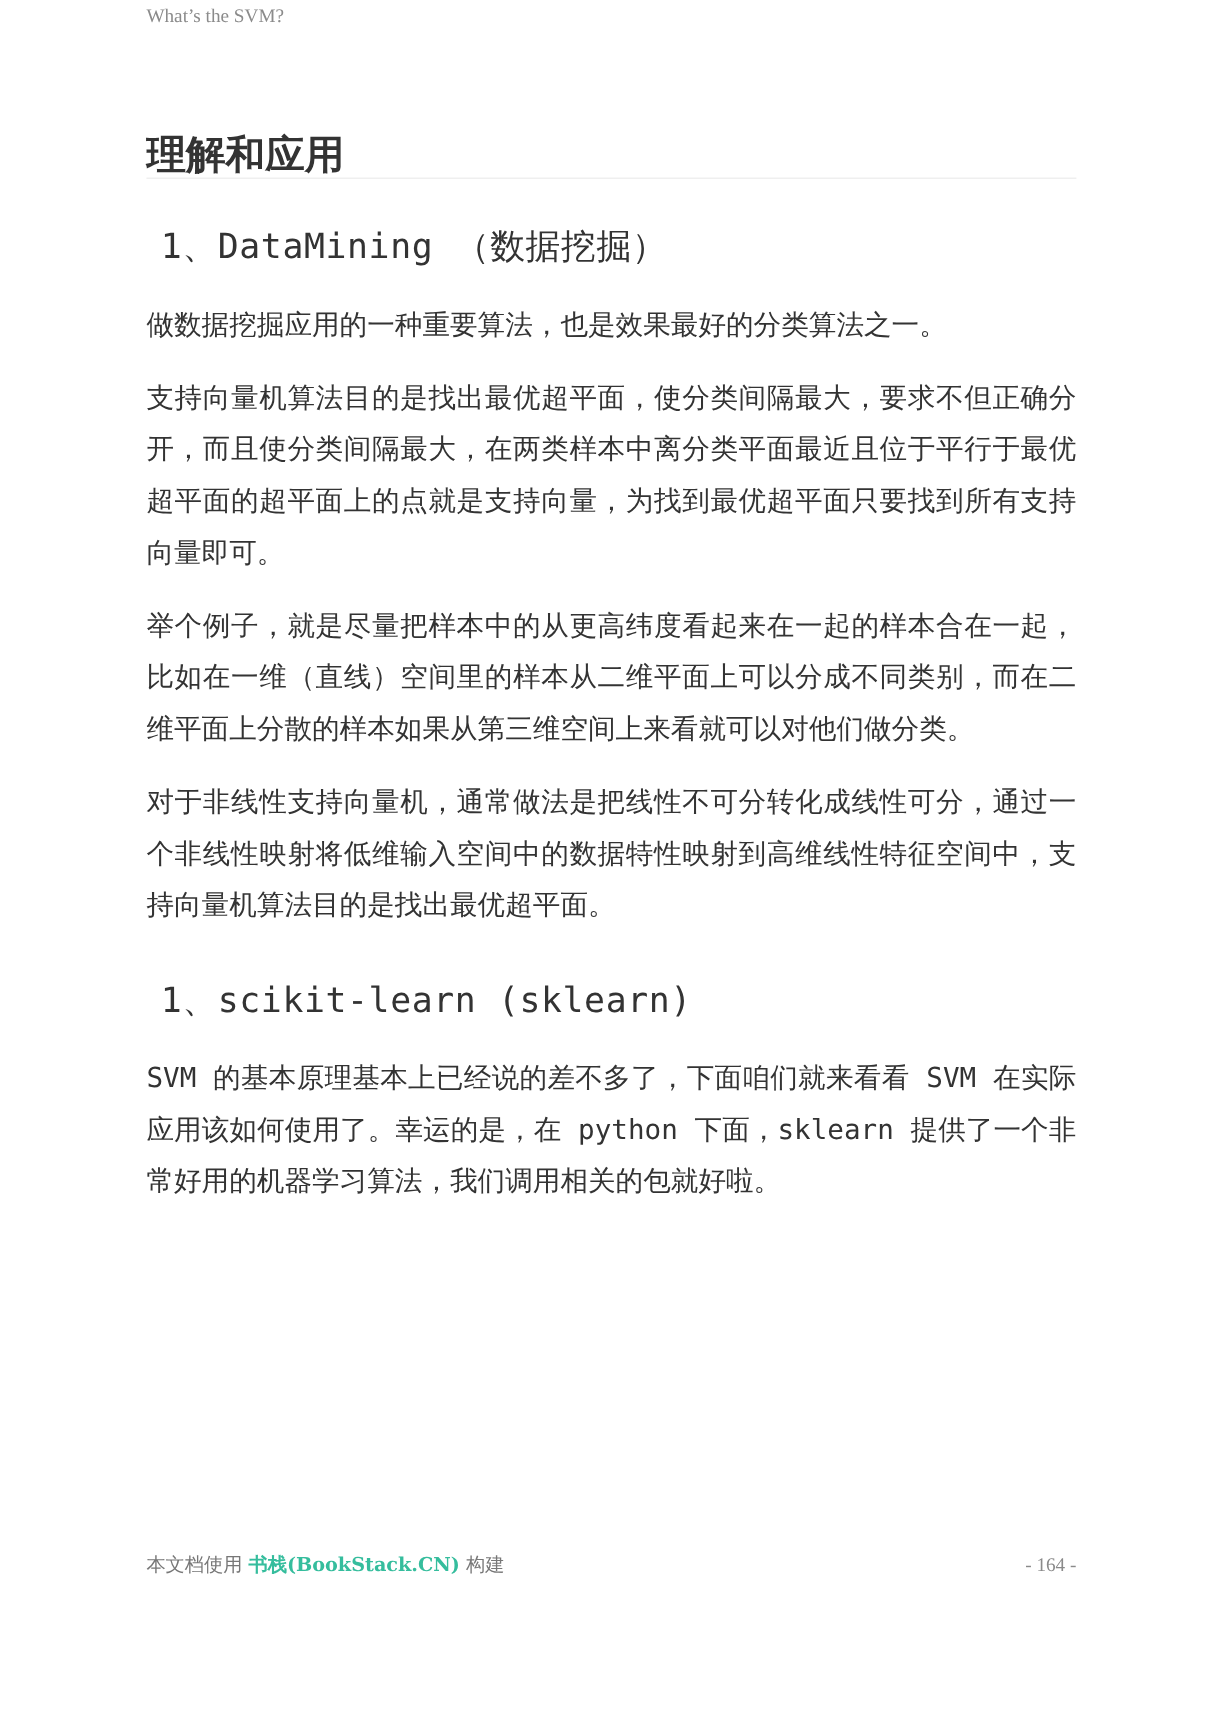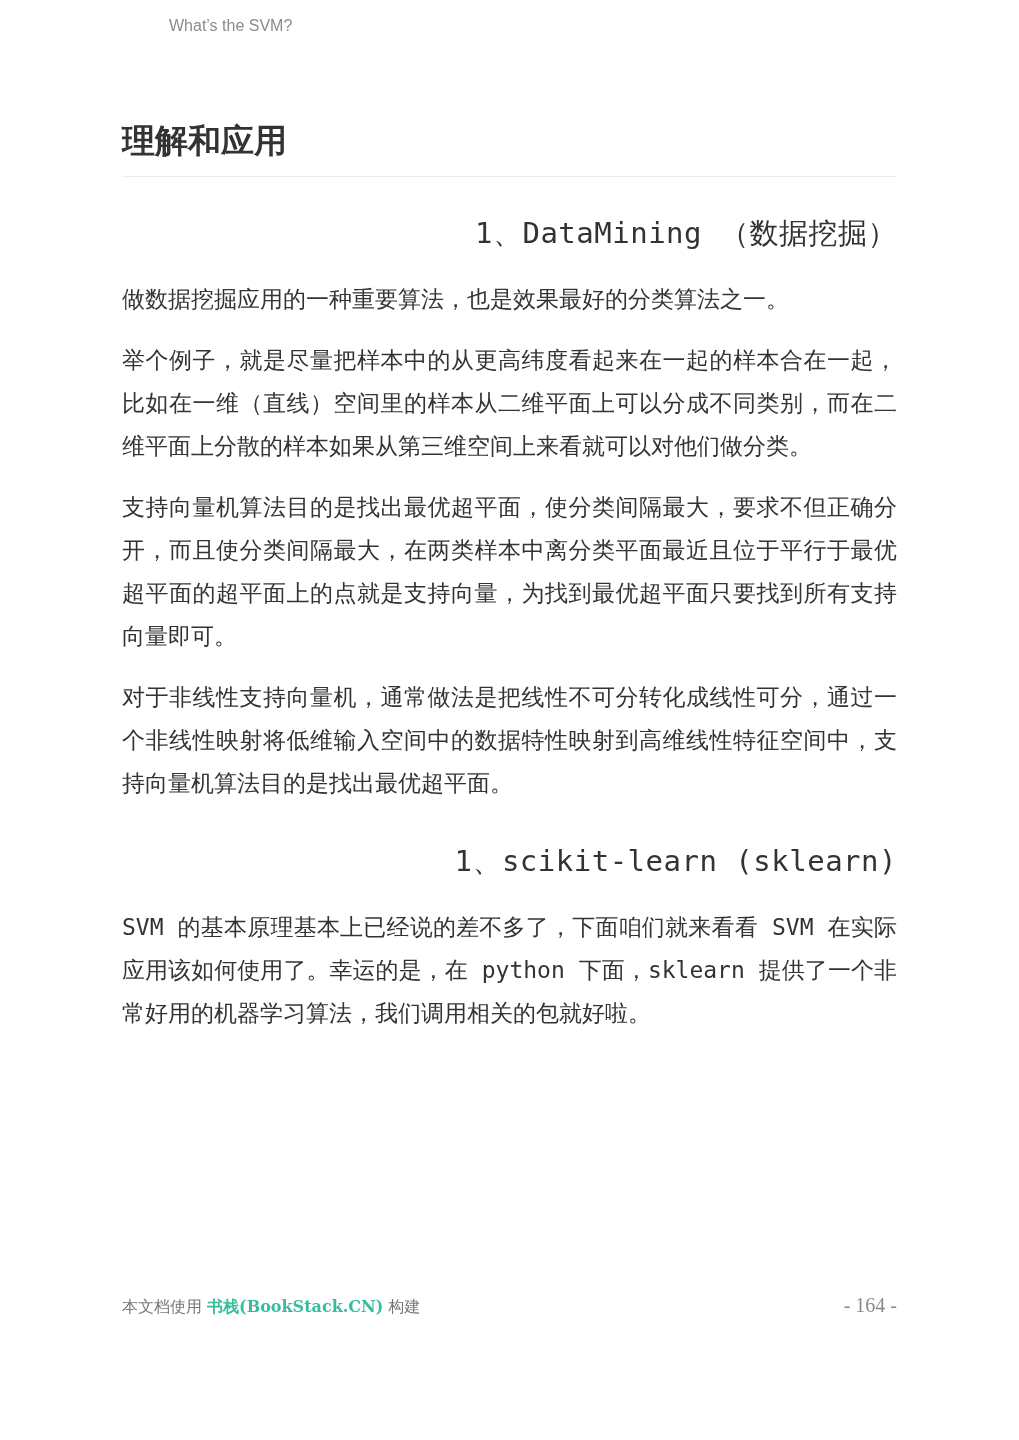--- a/index.html
+++ b/index.html
@@ -9,46 +9,44 @@
     width: 1019px;
     height: 1440px;
     background: #ffffff;
     overflow: hidden;
     font-family: "DejaVu Sans", "Liberation Sans", sans-serif;
   }
   .content {
     padding: 0 122px;
   }
   .running-header {
-    padding-top: 16px;
-    font-family: Liberation Sans, sans-serif;
+    padding-top: 4px;
+    font-family: Liberation Serif, serif;
     font-size: 16px;
     line-height: 20px;
     color: #8b8b8b;
-    margin-left: 47px;
   }
   h1.doc-title {
     margin-top: 86px;
     font-family: "DejaVu Sans Mono", "DejaVu Sans", sans-serif;
     font-size: 33px;
     line-height: 38px;
     font-weight: 600;
     color: #333333;
-    padding-bottom: 16px;
+    padding-bottom: 0;
     border-bottom: 1px solid #ececec;
   }
   h2.section-heading {
     margin: 38px 0 27px 12px;
     font-family: "DejaVu Sans Mono", "DejaVu Sans", monospace;
     font-size: 29px;
     line-height: 36px;
     font-weight: 500;
     color: #333333;
     letter-spacing: 0.5px;
-    text-align: right;
   }
   p.body-para {
     margin: 16px 0 18px 0;
     font-family: "DejaVu Sans Mono", "DejaVu Sans", sans-serif;
     font-size: 23px;
     line-height: 43px;
     font-weight: 400;
     color: #333333;
     text-align: justify;
   }
@@ -69,41 +67,41 @@
   }
   .footer-brand {
     color: #35bd9d;
     font-weight: bold;
     font-family: "DejaVu Serif", "Liberation Serif", serif;
     text-decoration: none;
     cursor: pointer;
   }
   .footer-right {
     font-family: "Liberation Serif", "DejaVu Serif", serif;
-    font-size: 20px;
+    font-size: 16px;
     color: #8a8a8a;
   }
 </style>
 </head>
 <body>
 
 <div class="page">
   <div class="content">
 
     <div class="running-header">What’s the SVM?</div>
 
     <h1 class="doc-title">理解和应用</h1>
 
     <h2 class="section-heading">1、DataMining （数据挖掘）</h2>
 
     <p class="body-para">做数据挖掘应用的一种重要算法，也是效果最好的分类算法之一。</p>
 
+    <p class="body-para">支持向量机算法目的是找出最优超平面，使分类间隔最大，要求不但正确分开，而且使分类间隔最大，在两类样本中离分类平面最近且位于平行于最优超平面的超平面上的点就是支持向量，为找到最优超平面只要找到所有支持向量即可。</p>
+
     <p class="body-para">举个例子，就是尽量把样本中的从更高纬度看起来在一起的样本合在一起，比如在一维（直线）空间里的样本从二维平面上可以分成不同类别，而在二维平面上分散的样本如果从第三维空间上来看就可以对他们做分类。</p>
-
-    <p class="body-para">支持向量机算法目的是找出最优超平面，使分类间隔最大，要求不但正确分开，而且使分类间隔最大，在两类样本中离分类平面最近且位于平行于最优超平面的超平面上的点就是支持向量，为找到最优超平面只要找到所有支持向量即可。</p>
 
     <p class="body-para">对于非线性支持向量机，通常做法是把线性不可分转化成线性可分，通过一个非线性映射将低维输入空间中的数据特性映射到高维线性特征空间中，支持向量机算法目的是找出最优超平面。</p>
 
     <h2 class="section-heading">1、scikit-learn (sklearn)</h2>
 
     <p class="body-para">SVM 的基本原理基本上已经说的差不多了，下面咱们就来看看 SVM 在实际应用该如何使用了。幸运的是，在 python 下面，sklearn 提供了一个非常好用的机器学习算法，我们调用相关的包就好啦。</p>
 
   </div>
 
   <div class="footer">

